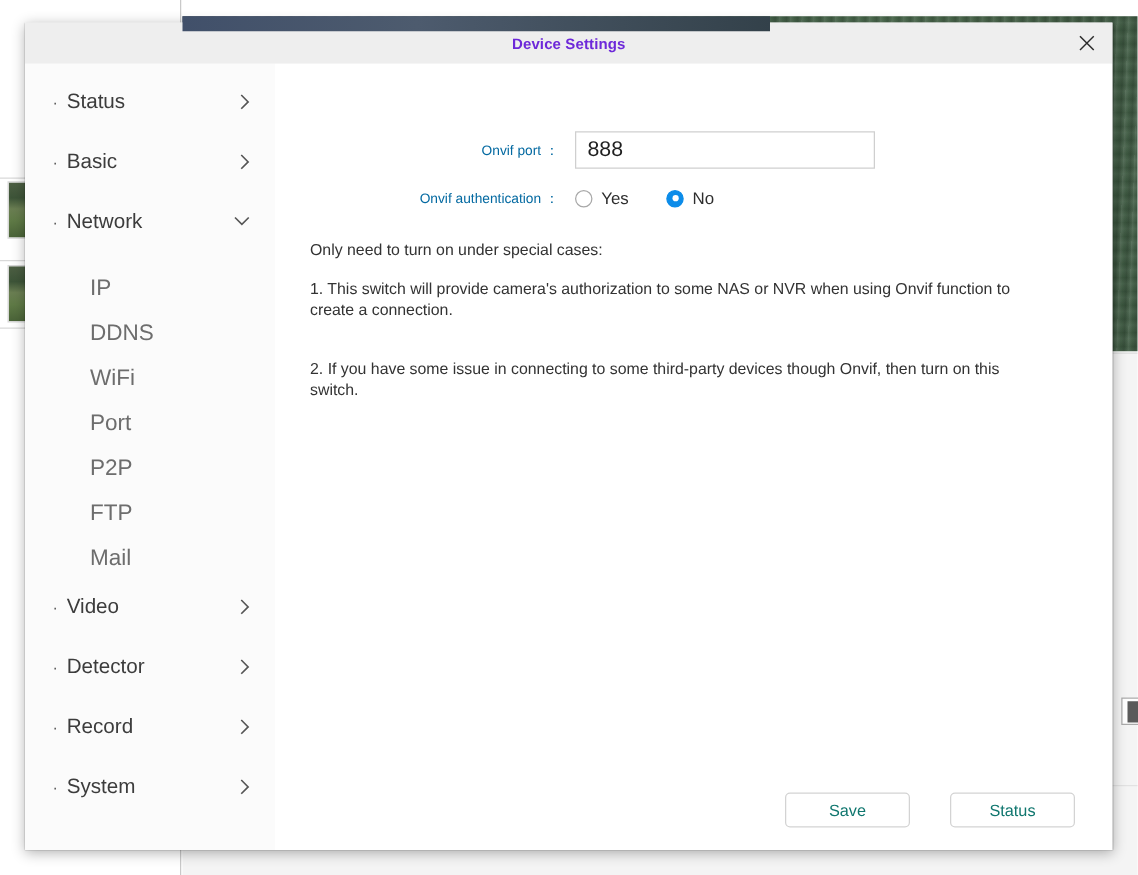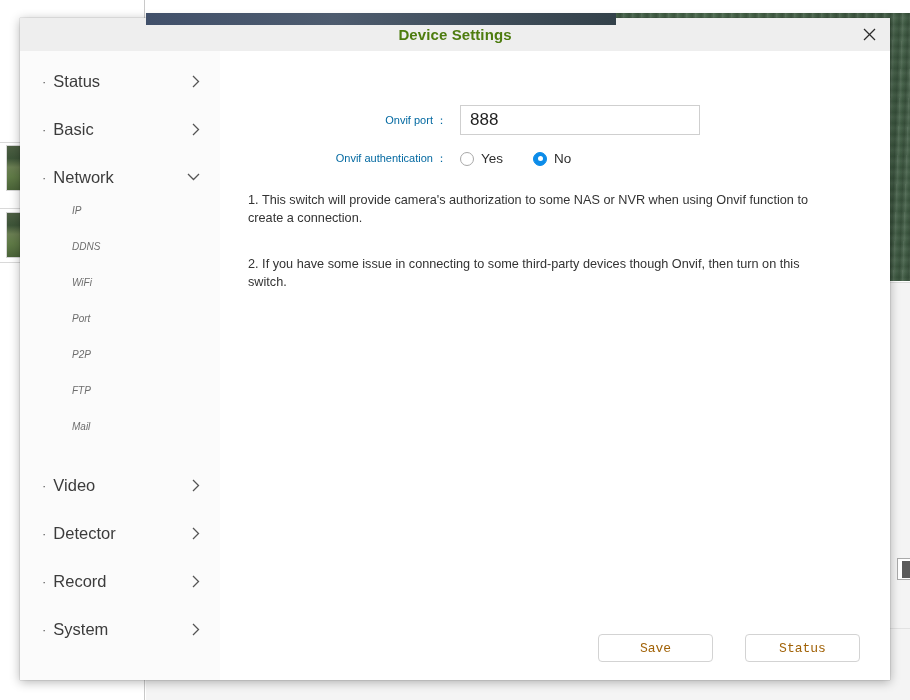--- a/index.html
+++ b/index.html
@@ -139,23 +139,23 @@
   .dialog-titlebar {
     position: relative;
     height: 33px;
     min-height: 33px;
     background: #eeeeee;
     display: flex;
     align-items: center;
     justify-content: center;
   }
   .dialog-title {
-    font-size: 15px;
+    font-size: 12px;
     font-weight: bold;
-    color: #4d7c0f;
+    color: #6d28d9;
     letter-spacing: 0.1px;
   }
   .dialog-close {
     position: absolute;
     right: 8px;
     top: 4px;
     width: 26px;
     height: 25px;
     display: flex;
     align-items: center;
@@ -202,27 +202,26 @@
     color: #555555;
     display: flex;
     align-items: center;
   }
   .nav-group.spaced { margin-bottom: 16px; }
   .nav-group.tight  { margin-bottom: 12px; }
 
   .nav-sub {
     height: 36px;
     display: flex;
-    align-items: flex-start;
+    align-items: flex-end;
     padding-left: 52px;
-    font-size: 10px;
+    font-size: 18px;
     color: #6d6d6d;
     cursor: pointer;
     box-sizing: border-box;
-    font-style: italic;
   }
   .nav-sub.active {
     background: #c6e1fb;
     color: #2a8df2;
   }
 
   
   .dialog-content {
     flex: 1;
     background: #ffffff;
@@ -309,28 +308,28 @@
 
   
   .dialog-footer {
     position: absolute;
     right: 30px;
     bottom: 18px;
     display: flex;
     gap: 32px;
   }
   .dlg-button {
-    width: 115px;
+    width: 100px;
     height: 28px;
     border: 1px solid #d3d3d3;
     border-radius: 4px;
     background: #ffffff;
-    font-family: Liberation Mono, monospace;
+    font-family: Liberation Sans, sans-serif;
     font-size: 13px;
-    color: #a16207;
+    color: #0f766e;
     cursor: pointer;
     display: flex;
     align-items: center;
     justify-content: center;
   }
 </style>
 </head>
 <body>
 
 <div id="app-background">
@@ -475,20 +474,21 @@
           <span class="radio-mark"></span>
           <span class="radio-label">Yes</span>
         </div>
         <div class="radio-option selected">
           <span class="radio-mark"></span>
           <span class="radio-label">No</span>
         </div>
       </div>
 
       <div class="notes">
+        <div class="note-line">Only need to turn on under special cases:</div>
         <div class="note-line">1. This switch will provide camera's authorization to some NAS or NVR when using Onvif function to create a connection.</div>
         <div class="note-line">2. If you have some issue in connecting to some third-party devices though Onvif, then turn on this switch.</div>
       </div>
 
       <div class="dialog-footer">
         <button class="dlg-button">Save</button>
         <button class="dlg-button">Status</button>
       </div>
 
     </div>

